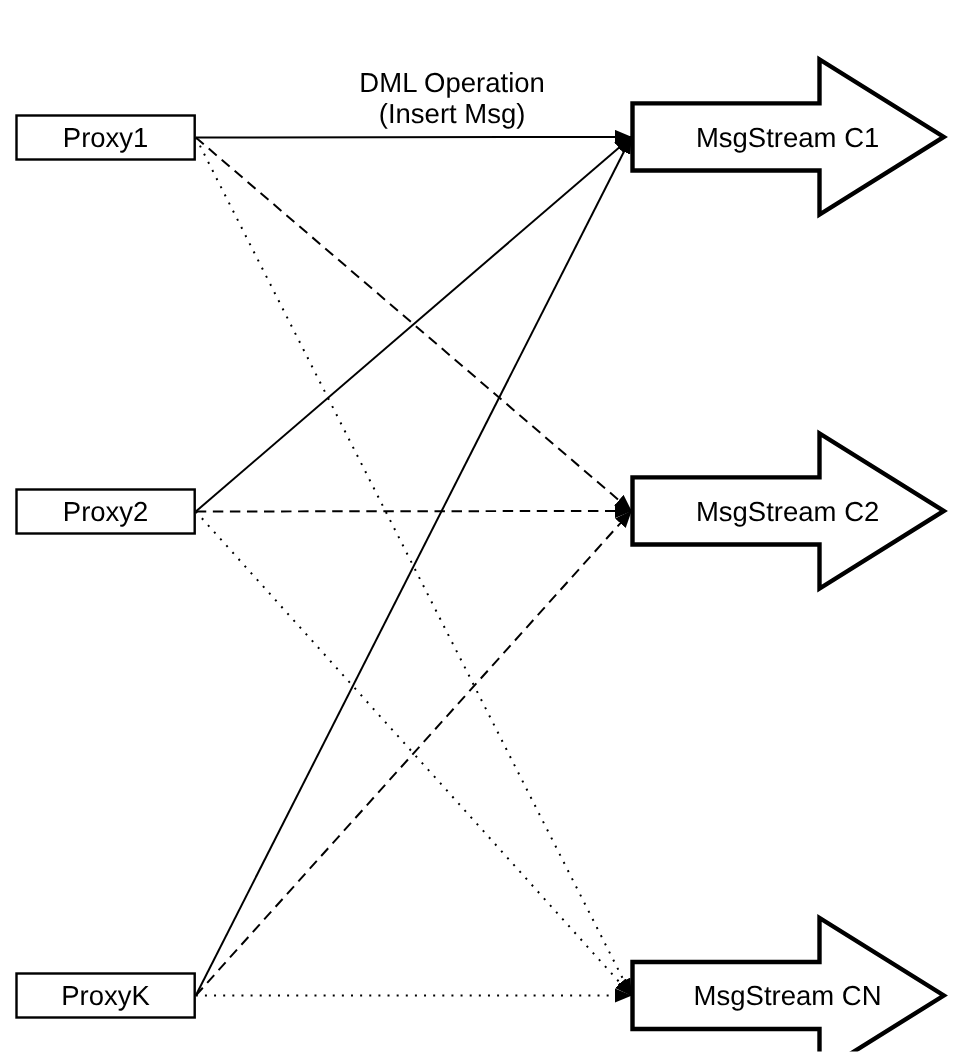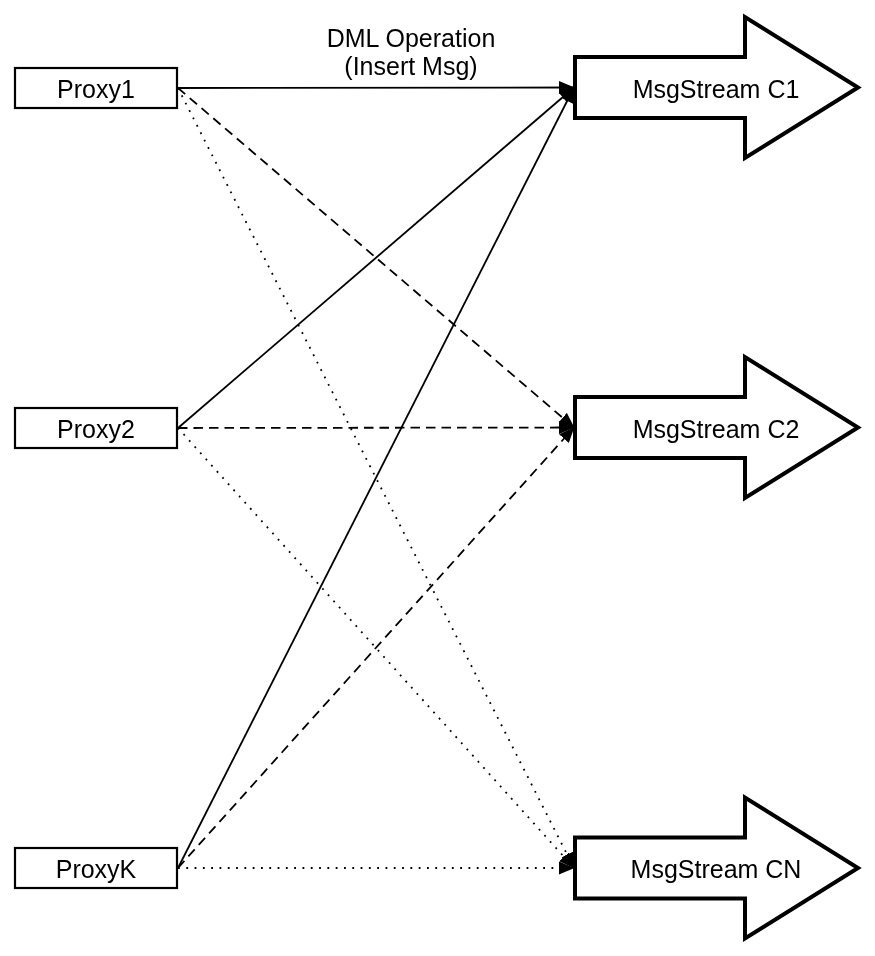--- a/index.html
+++ b/index.html
@@ -12,20 +12,21 @@
     background:var(--bg);
     width:875px;
     height:956px;
     overflow:hidden;
   }
   .stage{
     position:relative;
     width:875px;
     height:880px;
     background:var(--bg);
+    margin-top:37px;
   }
   svg{display:block}
   .node-box{
     fill:var(--bg);
     stroke:var(--line);
     stroke-width:2.2;
   }
   .block-arrow{
     fill:var(--bg);
     stroke:var(--line);

